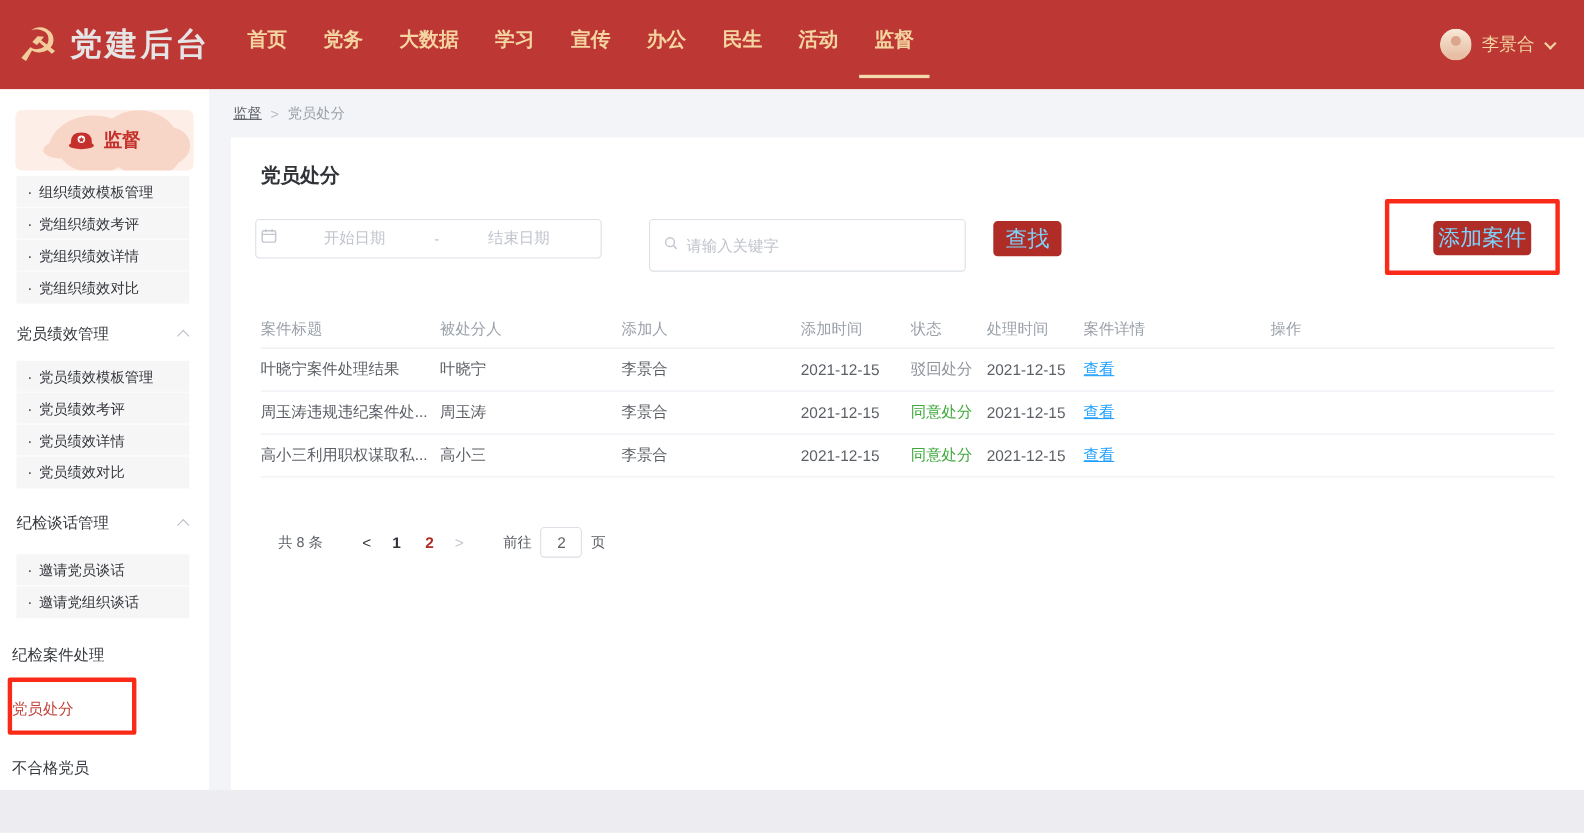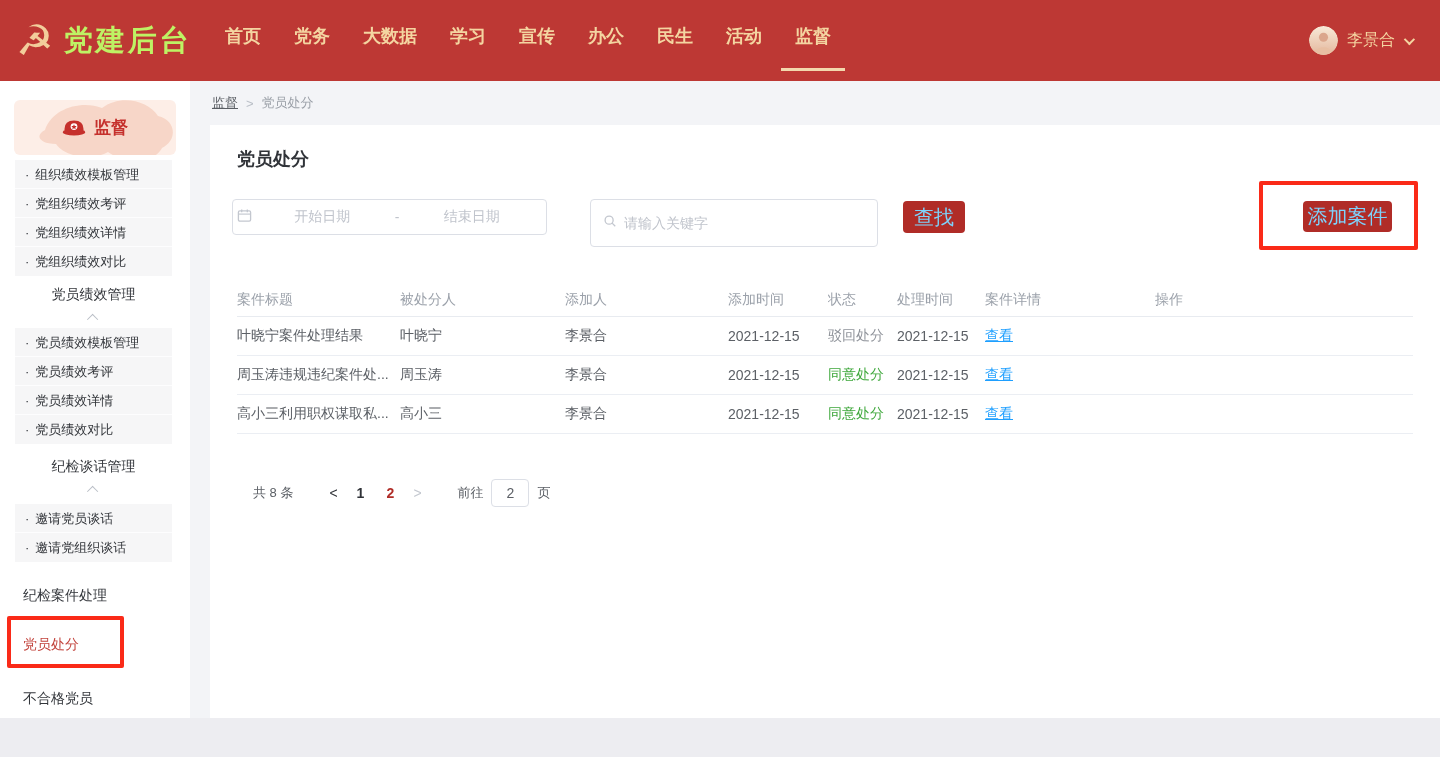--- a/index.html
+++ b/index.html
@@ -4,46 +4,46 @@
 <style>
   * { margin:0; padding:0; box-sizing:border-box; }
   html,body { width:1440px; height:757px; }
   body { font-family:"Liberation Sans","DejaVu Sans",sans-serif; background:#f3f4f7; position:relative; overflow:hidden; }
   .page { position:relative; width:1440px; height:757px; }
 
   
   .topbar { position:absolute; left:0; top:0; width:1440px; height:81px; background:#bd3834; z-index:5; }
   .logo { position:absolute; left:16px; top:0; height:81px; display:flex; align-items:center; gap:10px; }
   .logo-emblem { font-size:42px; line-height:1; color:#f2cd9b; font-family:"DejaVu Sans",sans-serif; }
-  .logo-text { font-size:29px; font-weight:bold; color:#bef264; letter-spacing:3px; }
+  .logo-text { font-size:29px; font-weight:bold; color:#e5e5e5; letter-spacing:3px; }
   .mainnav { position:absolute; left:225px; top:0; height:71px; display:flex; gap:33px; }
   .nav-item { position:relative; height:100%; display:flex; align-items:center; font-size:18px; font-weight:bold; color:#f4d5a1; cursor:pointer; }
   .nav-item.active::after { content:""; position:absolute; left:-14px; right:-14px; bottom:0; height:3px; background:#f3d9ad; }
   .userbox { position:absolute; right:28px; top:0; height:81px; display:flex; align-items:center; gap:9px; cursor:pointer; }
   .avatar { width:29px; height:29px; border-radius:50%; overflow:hidden; display:block; }
   .user-name { font-size:16px; color:#f4d5a1; }
   .chev-down { width:8px; height:8px; border-right:2px solid #f4d5a1; border-bottom:2px solid #f4d5a1; transform:rotate(45deg) translateY(-2px); }
 
   
   .sidebar { position:absolute; left:0; top:81px; width:190px; height:637px; background:#ffffff; z-index:2; }
   .side-header { position:relative; margin:19px 14px 0 14px; width:162px; height:55px; background:#fdeee7; border-radius:6px; overflow:hidden; display:flex; align-items:center; justify-content:center; gap:8px; }
   .side-header .wm { position:absolute; right:-14px; top:-10px; width:170px; height:90px; opacity:.65; }
   .side-header-label { position:relative; font-size:17px; font-weight:bold; color:#c5302c; }
   .cap-icon { position:relative; width:24px; height:19px; }
   .side-group { margin:0 14px 0 15px; width:157px; background:#f6f6f7; }
   .side-item { height:29px; line-height:29px; font-size:13px; color:#33363b; padding-left:10px; cursor:pointer; border-bottom:1px solid #fdfdfe; }
   .side-item:last-child { border-bottom:none; }
   .side-item::before { content:"·"; margin-right:6px; color:#33363b; }
   .g1 { margin-top:5px; }
-  .side-section { margin:10px 18px 0 15px; height:36px; display:flex; align-items:center; justify-content:space-between; font-size:14px; color:#33363b; cursor:pointer;flex-direction:column; }
+  .side-section { margin:10px 18px 0 15px; height:36px; display:flex; align-items:center; justify-content:space-between; font-size:14px; color:#33363b; cursor:pointer; }
   .s2 { margin-top:14px; }
   .g2 { margin-top:6px; }
   .g3 { margin-top:10px; }
   .chev-up { width:8px; height:8px; border-left:1px solid #b9bec6; border-top:1px solid #b9bec6; transform:rotate(45deg) translateY(2px); }
-  .side-plain { margin-left:23px; height:36px; display:flex; align-items:center; font-size:14px; color:#33363b; cursor:pointer; }
+  .side-plain { margin-left:11px; height:36px; display:flex; align-items:center; font-size:14px; color:#33363b; cursor:pointer; }
   .p1 { margin-top:16px; }
   .p2 { margin-top:13px; }
   .p2 .side-plain-label { color:#c2433c; }
   .p3 { margin-top:18px; }
 
   
   .breadcrumb { position:absolute; left:212px; top:81px; height:44px; display:flex; align-items:center; gap:8px; font-size:13px; z-index:2; }
   .crumb-first { color:#5a5e64; text-decoration:underline; cursor:pointer; }
   .crumb-sep { color:#b9bec6; }
   .crumb-last { color:#9ba0a8; }

